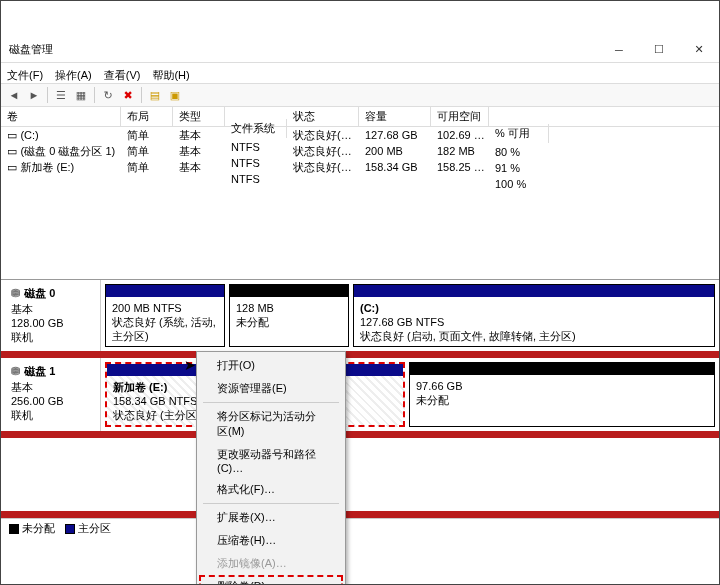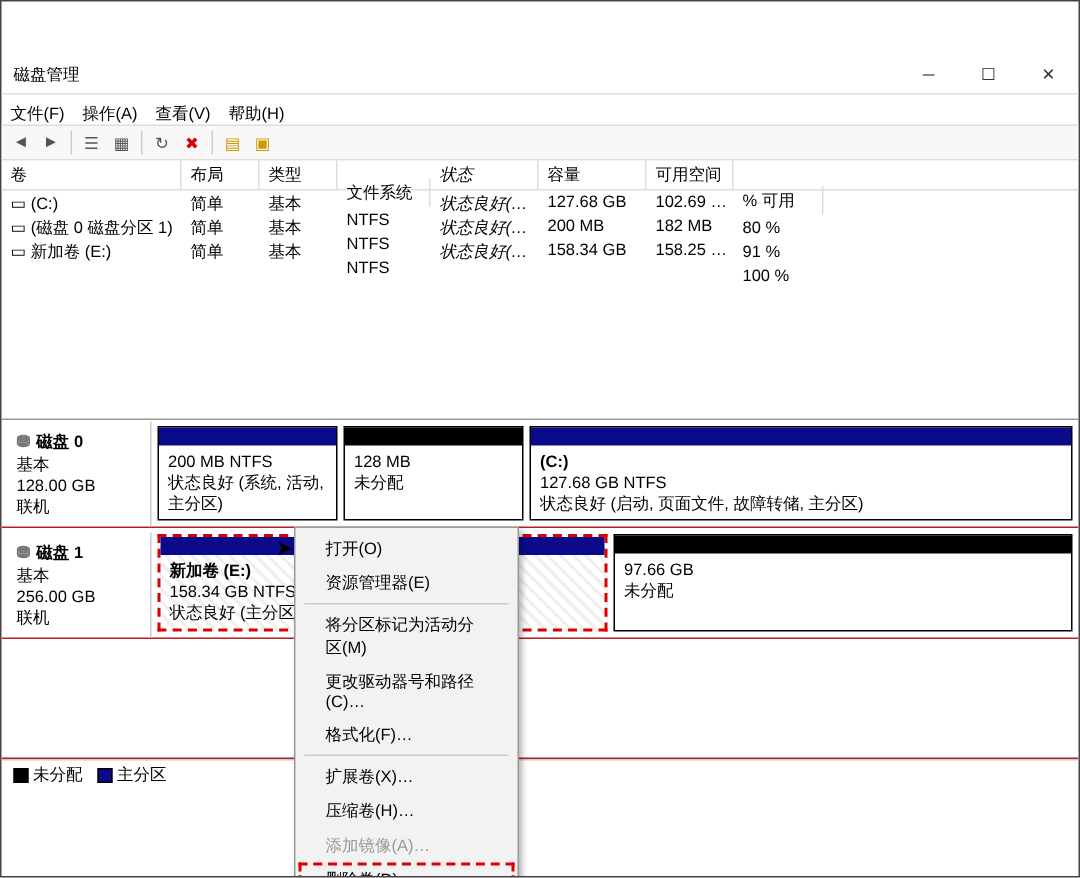--- a/index.html
+++ b/index.html
@@ -18,25 +18,25 @@
 .toolbar { height: 24px; display: flex; align-items: center; padding-left: 4px; gap: 2px; border-top: 1px solid #ddd; border-bottom: 1px solid #ddd; background: #f8f8f8; }
 .toolbar .tbtn { width: 18px; height: 18px; display: flex; align-items: center; justify-content: center; font-size: 11px; color: #555; }
 .toolbar .sep { width: 1px; height: 16px; background: #ccc; margin: 0 2px; }
 
 
 .vol-list { height: 172px; overflow: auto; }
 .vol-head { display: flex; background: #fff; border-bottom: 1px solid #ddd; height: 20px; align-items: center; }
 .vol-head .col { border-right: 1px solid #ddd; padding: 2px 6px; font-weight: normal; height: 100%; display: flex; align-items: center; }
 .vol-row { display: flex; height: 16px; align-items: center; }
 .vol-row .col { padding: 1px 6px; white-space: nowrap; overflow: hidden; }
-.c-vol { width: 120px; } .c-lay { width: 52px; } .c-typ { width: 52px; } .c-fs { width: 62px; margin-top: 23px; } .c-st { width: 72px; font-style: italic; } .c-cap { width: 72px; } .c-free { width: 58px; } .c-pct { width: 60px; margin-top: 34px; }
+.c-vol { width: 120px; } .c-lay { width: 52px; } .c-typ { width: 52px; } .c-fs { width: 62px; margin-top: 23px; } .c-st { width: 72px; } .c-cap { width: 72px; } .c-free { width: 58px; } .c-pct { width: 60px; margin-top: 34px; }
 
 
 .graph-area { border-top: 1px solid #999; overflow: auto; }
-.disk-row { display: flex; border-bottom: 1px solid #b91c1c; align-items: flex-end; }
+.disk-row { display: flex; border-bottom: 7px solid #b91c1c; }
 .disk-label { width: 100px; padding: 6px 10px; border-right: 1px solid #ccc; }
 .disk-label .dname { font-weight: bold; margin-bottom: 1px; }
 .disk-label .dinfo { line-height: 14px; }
 .disk-parts { flex: 1; display: flex; padding: 4px; gap: 4px; }
 
 .part { border: 1px solid #000; position: relative; padding: 3px 6px 3px 6px; }
 .part .bar { position: absolute; top: 0; left: 0; right: 0; height: 12px; background: #0a0a8a; }
 .part.unalloc .bar { background: #000; }
 .part .ptext { margin-top: 13px; line-height: 14px; }
 .part.sel { border: 2px dashed #d00; }

